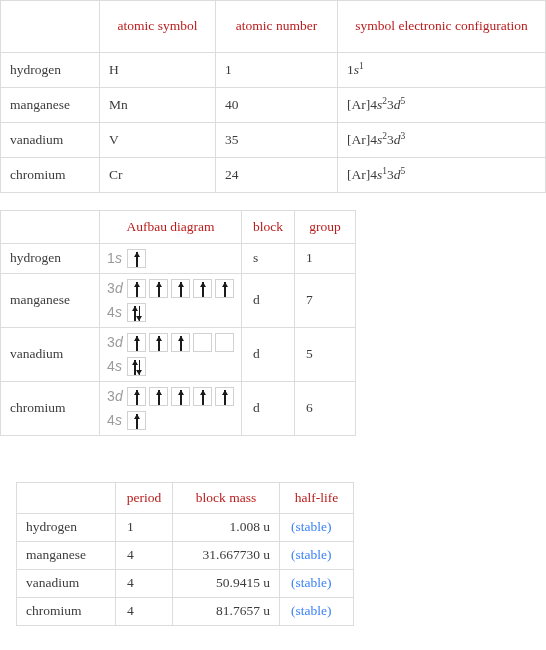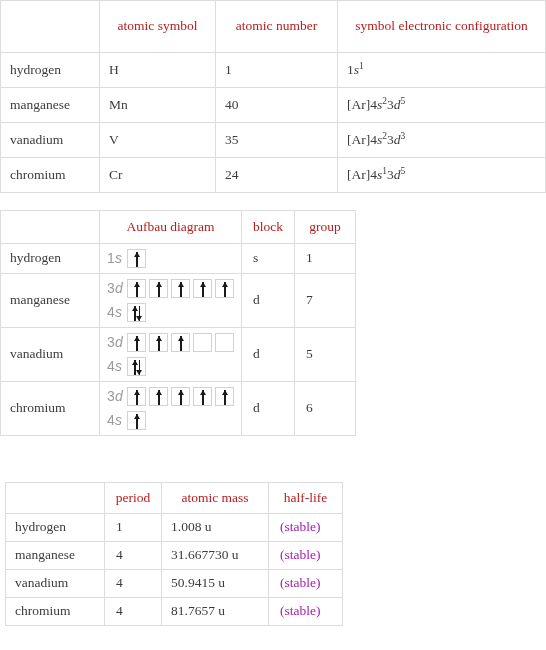--- a/index.html
+++ b/index.html
@@ -54,30 +54,30 @@
   
   #table-aufbau { position: absolute; left: 0; top: 210px; }
   #table-aufbau col.c0 { width: 99px; }
   #table-aufbau col.c1 { width: 142px; }
   #table-aufbau col.c2 { width: 53px; }
   #table-aufbau col.c3 { width: 61px; }
   #table-aufbau thead th { height: 32px; }
   #table-aufbau td.aufbau-cell { padding: 5px 7px; }
   #table-aufbau td.block-cell, #table-aufbau td.group-cell { text-align: left; padding-left: 11px; }
   
-  #table-physical { position: absolute; left: 5px; top: 482px; }
+  #table-physical { position: absolute; left: 16px; top: 482px; }
   #table-physical col.c0 { width: 99px; }
   #table-physical col.c1 { width: 57px; }
   #table-physical col.c2 { width: 107px; }
   #table-physical col.c3 { width: 74px; }
   #table-physical thead th { height: 30px; }
   #table-physical tbody td { height: 27px; }
   #table-physical td.period-cell { text-align: left; padding-left: 11px; }
-  #table-physical td.mass-cell { padding-right: 9px; }
-  #table-physical td.halflife-cell { text-align: left; padding-left: 11px; color: #a21caf; }
+  #table-physical td.mass-cell { text-align: right; padding-right: 9px; }
+  #table-physical td.halflife-cell { text-align: left; padding-left: 11px; color: #3b82f6; }
 
   
   .econf { font-size: 13.5px; white-space: nowrap; }
   .econf i { font-style: italic; }
   .econf sup { font-size: 9.5px; vertical-align: super; line-height: 0; }
 
   
   .aufbau { display: flex; flex-direction: column; gap: 5px; }
   .shell-row { display: flex; align-items: center; gap: 5px; }
   .shell-label {
@@ -322,21 +322,21 @@
     <colgroup>
         <col class="c0">
         <col class="c1">
         <col class="c2">
         <col class="c3">
       </colgroup>
     <thead>
       <tr>
         <th class="corner"></th>
         <th>period</th>
-        <th>atomic mass</th>
+        <th>block mass</th>
         <th>half-life</th>
       </tr>
     </thead>
     <tbody id="physical-body">
         <tr>
           <td class="rowlabel">hydrogen</td>
           <td class="period-cell">1</td>
           <td class="mass-cell">1.008 u</td>
           <td class="halflife-cell">(stable)</td>
         </tr>

